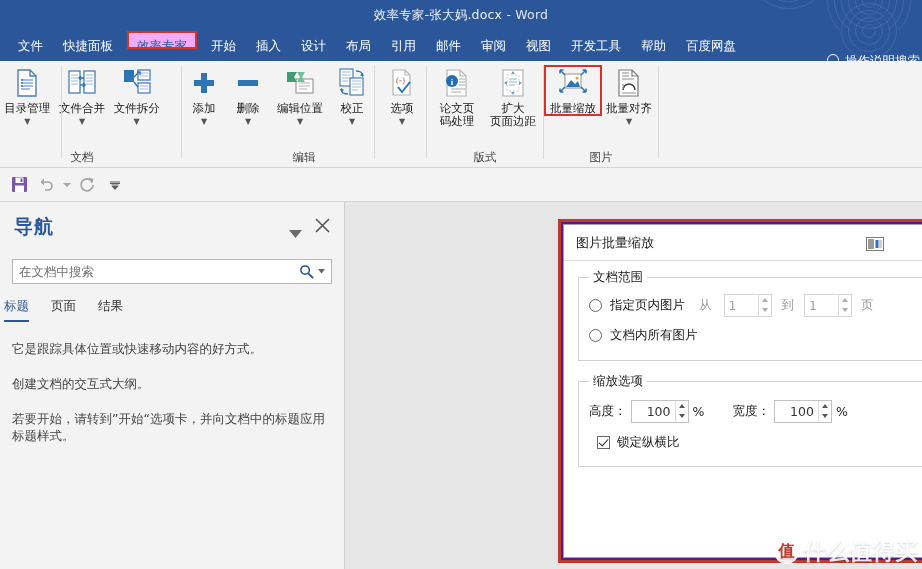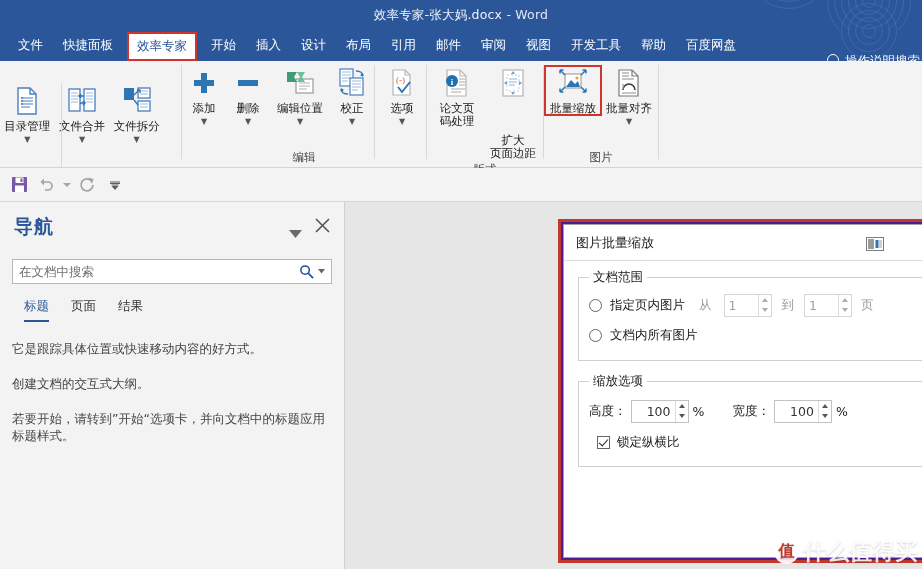--- a/index.html
+++ b/index.html
@@ -28,29 +28,29 @@
   .ring{
     position:absolute; border-radius:50%;
     border:1.5px solid rgba(255,255,255,0.10);
   }
 
   
   .tabbar{
     position:absolute; left:0; top:30px; width:922px; height:31px;
     background:#2b579a;
   }
-  .tabs{ position:absolute; left:8px; top:0; height:31px; display:flex; align-items:center;font-family:Liberation Serif, serif; }
+  .tabs{ position:absolute; left:8px; top:0; height:31px; display:flex; align-items:flex-start; }
   .tab{
     color:#ffffff; font-size:12.5px; line-height:31px;
     padding:0 10px; white-space:nowrap; cursor:default;
   }
   .tab.active{
-    background:#ffffff; color:#2b579a;
+    background:#f0abfc; color:#2b579a;
     outline:2px solid #d0342c; outline-offset:-2px;
-    margin:1px 4px 0 4px; line-height:29px; height:29px;
+    margin:1px 4px 0 4px; line-height:29px; height:18px;
   }
   .tellme{
     position:absolute; right:0px; top:16px; height:31px; display:flex;
     align-items:center; gap:6px; color:#ffffff; font-size:12.5px; padding-right:2px;
   }
   .bulb{ width:14px; height:16px; position:relative; }
   .bulb::before{
     content:""; position:absolute; left:2px; top:0px; width:10px; height:10px;
     border:1.4px solid #ffffff; border-radius:50% 50% 45% 45%;
   }
@@ -115,21 +115,21 @@
   .nav-search{
     position:absolute; left:12px; top:57px; width:320px; height:25px;
     background:#fff; border:1px solid #b7b7b7; display:flex; align-items:center;
   }
   .nav-search input{
     flex:1; border:0; outline:0; background:transparent; font-size:12.5px;
     color:#222; padding:0 6px; font-family:inherit;
   }
   .nav-search input::placeholder{ color:#6f6f6f; }
   .nav-tabs{
-    position:absolute; left:24px; top:96px; display:flex; gap:22px;
+    position:absolute; left:4px; top:96px; display:flex; gap:22px;
   }
   .ntab{ font-size:12.5px; color:#333; padding-bottom:5px; cursor:default; }
   .ntab.active{ color:#2b579a; border-bottom:2.5px solid #2b579a; }
   .nav-body{ position:absolute; left:12px; top:138px; width:318px; }
   .nav-body p{ margin:0 0 18px 0; font-size:12.5px; color:#444; line-height:17px; }
 
   
   .dlg-wrap{
     position:absolute; left:558px; top:219px; width:404px; height:344px;
     border:3px solid #c0392b; background:#4c1d95;
@@ -259,21 +259,21 @@
       <div class="tab">百度网盘</div>
     </div>
   <div class="tellme">
     <span class="bulb"></span>
     <span>操作说明搜索</span>
   </div>
 </div>
 
 <div class="ribbon">
 
-  <div class="rgroup" style="left:0;width:164px;margin-top:18px;">
+  <div class="rgroup" style="left:0;width:164px;">
     <div class="rgroup-items">
       <div class="btn" style="width:60px;">
         <span class="ico">
           <svg width="26" height="30" viewBox="0 0 26 30">
               <path d="M4 2h12l6 6v20H4z" fill="#fff" stroke="#4a7ebb" stroke-width="1.4"></path>
               <path d="M16 2v6h6" fill="none" stroke="#4a7ebb" stroke-width="1.4"></path>
               <g stroke="#4a7ebb" stroke-width="1.2">
                 <path d="M7 12h12M7 15h12M7 18h12M7 21h9"></path>
               </g>
               <g fill="#4a7ebb">
@@ -405,21 +405,21 @@
               <circle cx="9" cy="13" r="6" fill="#1f6fb2"></circle>
               <text x="9" y="17" font-size="9" fill="#fff" text-anchor="middle" font-family="serif" font-weight="bold">i</text>
               <g stroke="#a9a9a9" stroke-width="1.1">
                 <path d="M16 11h6M16 14h6M16 17h6M8 21h14M8 24h10"></path>
               </g>
             </svg>
         </span>
         <span class="lbl">论文页
 码处理</span>
       </div>
-      <div class="btn" style="width:56px;gap:32px;">
+      <div class="btn" style="width:56px;">
         <span class="ico">
           <svg width="28" height="30" viewBox="0 0 28 30">
               <rect x="4" y="2" width="20" height="26" fill="#fff" stroke="#b5b5b5" stroke-width="1.2"></rect>
               <rect x="8" y="7" width="12" height="16" fill="none" stroke="#c9c9c9" stroke-width="1" stroke-dasharray="2 2"></rect>
               <g stroke="#8fb3d9" stroke-width="1">
                 <path d="M10 11h8M10 14h8M10 17h6"></path>
               </g>
               <path d="M14 3l2 3h-4z" fill="#6f9fd0"></path>
               <path d="M14 27l2-3h-4z" fill="#6f9fd0"></path>
               <path d="M5 15l3-2v4z" fill="#6f9fd0"></path>

